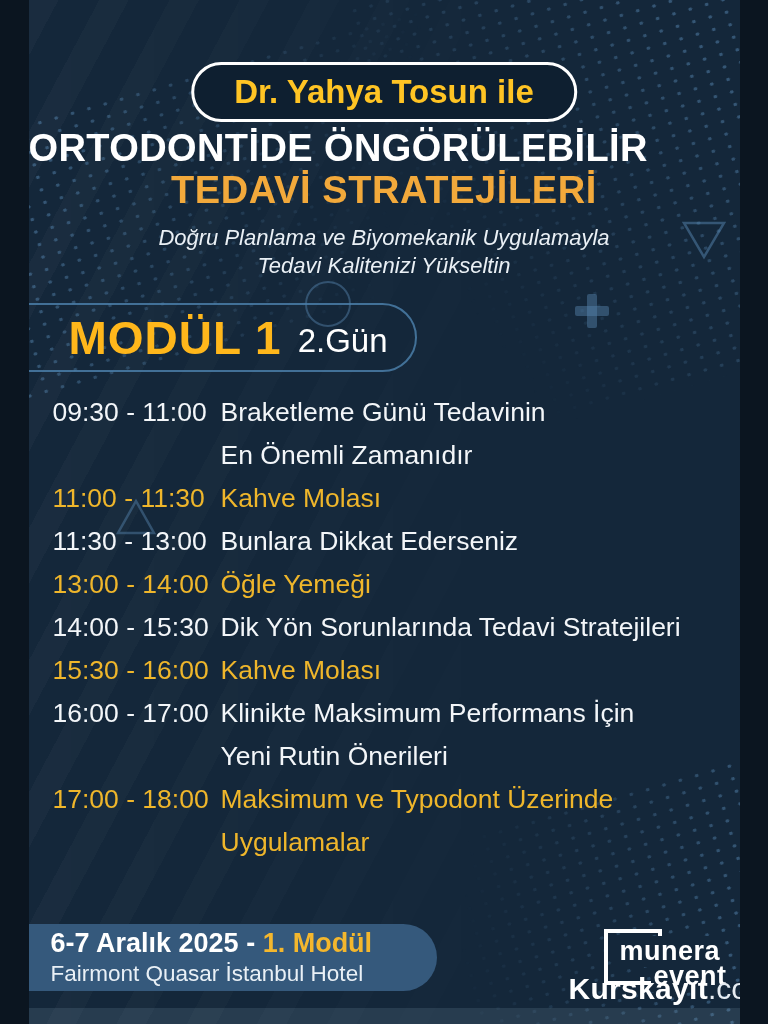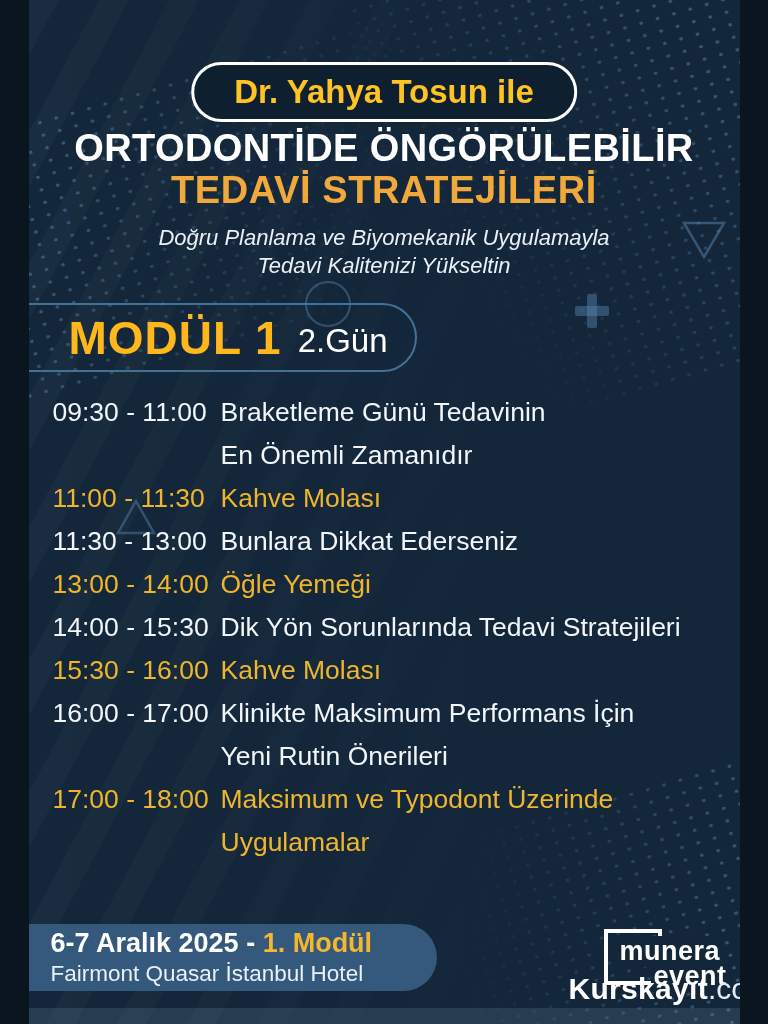--- a/index.html
+++ b/index.html
@@ -46,21 +46,21 @@
   .plus-deco::after{top:50%;left:0;height:10px;width:100%;transform:translateY(-50%);}
   .circle-deco{position:absolute;left:276px;top:281px;width:46px;height:46px;border:2px solid rgba(86,134,176,.45);border-radius:50%;pointer-events:none;}
   .bottom-band{position:absolute;left:0;bottom:0;width:100%;height:16px;background:rgba(142,176,190,.16);pointer-events:none;}
   
   .speaker-pill{
     position:absolute;top:62px;left:50%;transform:translateX(-50%);
     padding:8px 40px;border:3px solid #fff;border-radius:36px;
     background:#0E1F30;white-space:nowrap;
     font-size:33px;font-weight:700;color:var(--pill-yellow);
   }
-  .title1{position:absolute;top:127px;width:100%;text-align:center;
+  .title1{position:absolute;top:127px;width:100%;text-align:left;
     font-size:38px;font-weight:800;color:#fff;letter-spacing:.4px;white-space:nowrap;}
   .title2{position:absolute;top:169px;width:100%;text-align:center;
     font-size:38px;font-weight:800;color:var(--accent);letter-spacing:.6px;}
   .subtitle{position:absolute;top:224px;width:100%;text-align:center;
     font-style:italic;font-size:22px;line-height:28px;color:#EAF0F5;}
   
   .module-badge{
     position:absolute;left:-70px;top:303px;width:458px;height:69px;
     border:2px solid rgba(74,126,168,.85);border-radius:44px;
     display:flex;align-items:center;padding-left:108px;gap:16px;white-space:nowrap;

